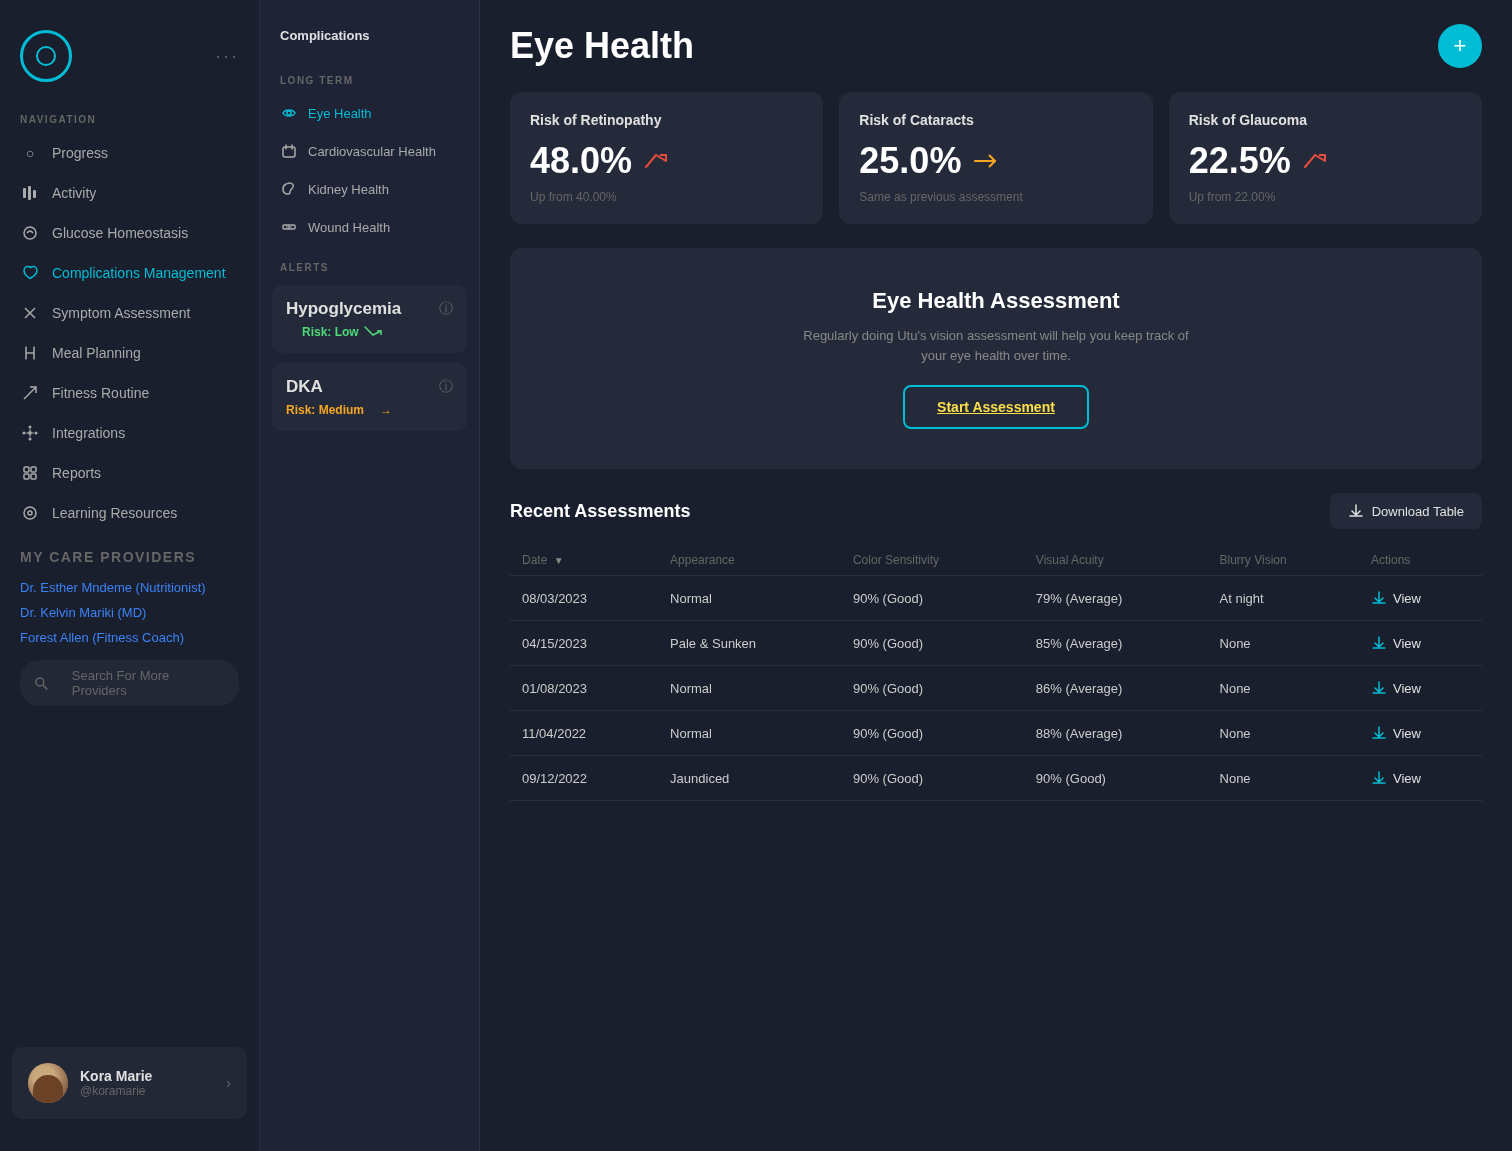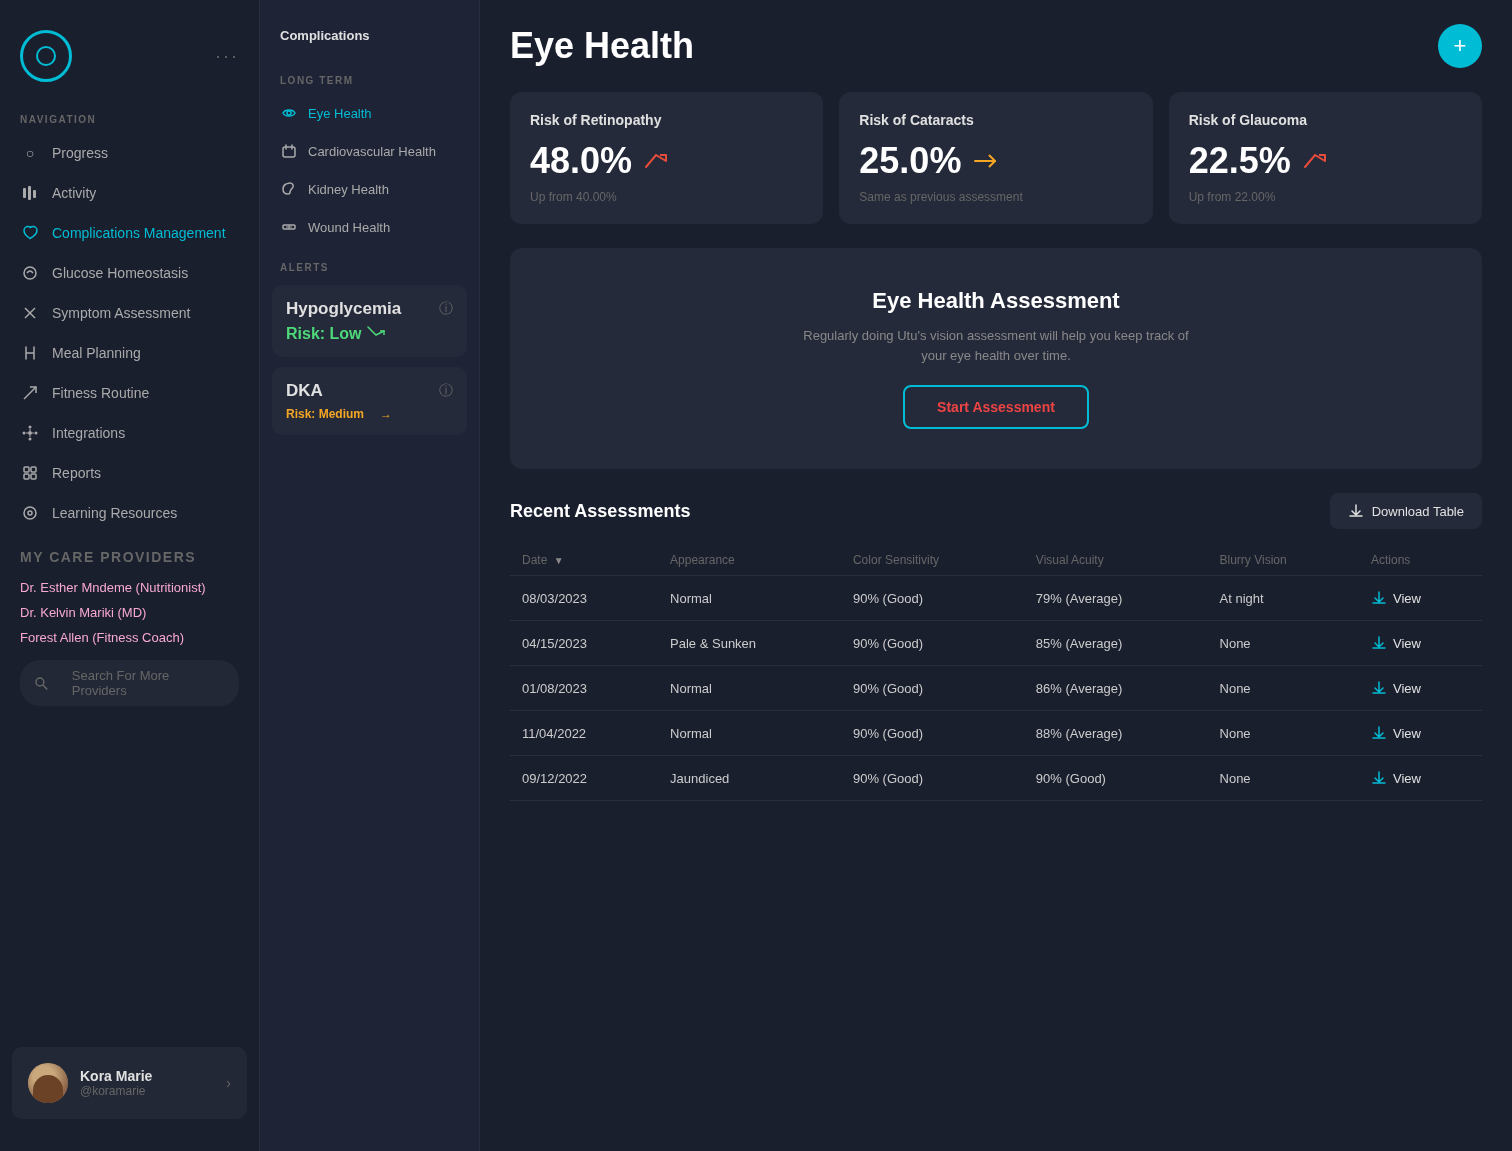--- a/index.html
+++ b/index.html
@@ -86,21 +86,21 @@
     .section-label {
       font-size: 14px;
       font-weight: 700;
       letter-spacing: 1.5px;
       color: #666;
       text-transform: uppercase;
       margin-bottom: 10px;
     }
     .provider-name {
       font-size: 13px;
-      color: #f9a8d4;
+      color: #3b82f6;
       padding: 5px 0;
     }
     .search-providers {
       display: flex;
       align-items: center;
       gap: 24px;
       background: #232836;
       border-radius: 20px;
       padding: 8px 14px;
       margin-top: 10px;
@@ -205,21 +205,21 @@
       cursor: pointer;
     }
     .alert-header {
       display: flex;
       justify-content: space-between;
       align-items: center;
       margin-bottom: 6px;
     }
     .alert-title { font-size: 17px; font-weight: 700; color: #e0e0e0; }
     .alert-info { color: #666; font-size: 14px; }
-    .alert-risk-low { color: #4dd97a; font-size: 16px; font-weight: 600; display: flex; align-items: flex-start; gap: 4px; }
+    .alert-risk-low { color: #4dd97a; font-size: 12px; font-weight: 600; display: flex; align-items: flex-end; gap: 4px; margin-left: 16px; }
     .alert-risk-medium { color: #f5a623; font-size: 12px; font-weight: 600; display: flex; align-items: center; gap: 16px; }
 
     
     .main-content {
       flex: 1;
       background: #1a1f2e;
       padding: 24px 30px;
       overflow-y: auto;
     }
     .main-header {
@@ -298,26 +298,27 @@
     .assessment-desc {
       font-size: 13px;
       color: #888;
       max-width: 400px;
       margin: 0 auto 20px auto;
       line-height: 1.5;
     }
     .start-btn {
       background: transparent;
       border: 2px solid #00bcd4;
-      color: #ef4444;
+      color: #fde047;
       padding: 12px 32px;
       border-radius: 8px;
       font-size: 14px;
       font-weight: 600;
       cursor: pointer;
+      text-decoration: underline;
     }
 
     
     .table-section { }
     .table-header {
       display: flex;
       align-items: center;
       justify-content: space-between;
       margin-bottom: 16px;
     }
@@ -388,36 +389,36 @@
   <div class="nav-item">
     <span class="icon">
       <svg width="16" height="16" viewBox="0 0 16 16" fill="none">
           <rect x="1" y="3" width="3" height="10" rx="1" fill="#aaa"></rect>
           <rect x="6" y="1" width="3" height="14" rx="1" fill="#aaa"></rect>
           <rect x="11" y="5" width="3" height="8" rx="1" fill="#aaa"></rect>
         </svg>
     </span>
     <span>Activity</span>
   </div>
-  <div class="nav-item active">
-    <span class="icon">
-      <svg width="16" height="16" viewBox="0 0 16 16" fill="none">
-          <path d="M8 13.5 C8 13.5 2 9.5 2 5.5 C2 3.3 3.8 1.5 6 1.5 C7 1.5 7.9 1.9 8.5 2.5 C9.1 1.9 10 1.5 11 1.5 C13.2 1.5 15 3.3 15 5.5 C15 9.5 8 13.5 8 13.5Z" stroke="#00bcd4" stroke-width="1.5" fill="none"></path>
-        </svg>
-    </span>
-    <span>Complications Management</span>
-  </div>
   <div class="nav-item">
     <span class="icon">
       <svg width="16" height="16" viewBox="0 0 16 16" fill="none">
           <circle cx="8" cy="8" r="6" stroke="#aaa" stroke-width="1.5" fill="none"></circle>
           <path d="M5 8 Q8 4 11 8" stroke="#aaa" stroke-width="1.5" fill="none"></path>
         </svg>
     </span>
     <span>Glucose Homeostasis</span>
+  </div>
+  <div class="nav-item active">
+    <span class="icon">
+      <svg width="16" height="16" viewBox="0 0 16 16" fill="none">
+          <path d="M8 13.5 C8 13.5 2 9.5 2 5.5 C2 3.3 3.8 1.5 6 1.5 C7 1.5 7.9 1.9 8.5 2.5 C9.1 1.9 10 1.5 11 1.5 C13.2 1.5 15 3.3 15 5.5 C15 9.5 8 13.5 8 13.5Z" stroke="#00bcd4" stroke-width="1.5" fill="none"></path>
+        </svg>
+    </span>
+    <span>Complications Management</span>
   </div>
   <div class="nav-item">
     <span class="icon">
       <svg width="16" height="16" viewBox="0 0 16 16" fill="none">
           <line x1="3" y1="3" x2="13" y2="13" stroke="#aaa" stroke-width="1.5"></line>
           <line x1="13" y1="3" x2="3" y2="13" stroke="#aaa" stroke-width="1.5"></line>
         </svg>
     </span>
     <span>Symptom Assessment</span>
   </div>

